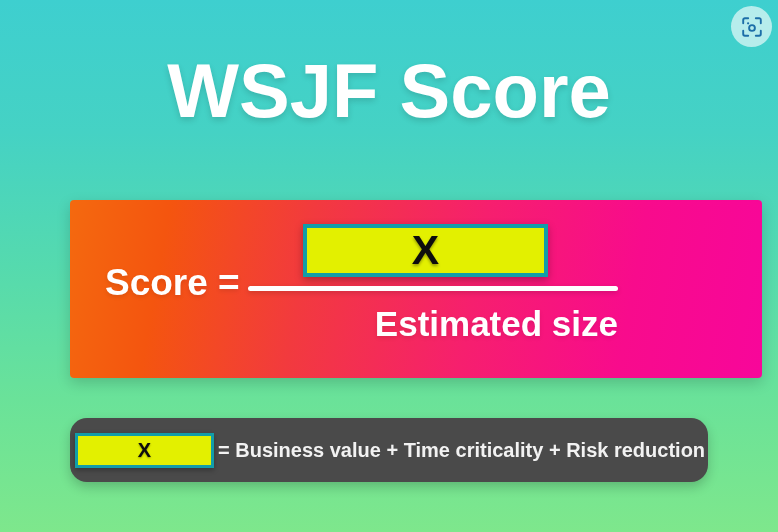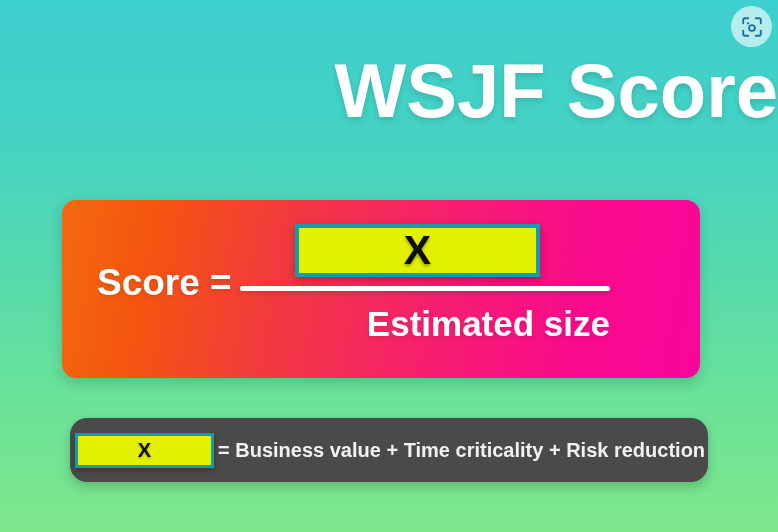--- a/index.html
+++ b/index.html
@@ -36,38 +36,38 @@
     cursor: pointer;
   }
   .scan-button svg { display: block; }
 
   
   .title {
     position: absolute;
     top: 48px;
     left: 0;
     width: 100%;
-    text-align: right;
+    text-align: center;
     color: #ffffff;
     font-size: 76px;
     font-weight: bold;
     letter-spacing: 0px;
     line-height: 86px;
     text-shadow: 0 3px 6px rgba(0,0,0,0.14);
     white-space: nowrap;
   }
 
   
   .formula-card {
     position: absolute;
-    left: 62px;
+    left: 70px;
     top: 200px;
-    width: 638px;
+    width: 692px;
     height: 178px;
-    border-radius: 14px;
+    border-radius: 4px;
     background: linear-gradient(100deg,
                 #F4690F 0%,
                 #F4550F 14%,
                 #F23A3E 34%,
                 #F61F6E 58%,
                 #F80B8C 80%,
                 #F8069A 100%);
     box-shadow: 0 5px 14px rgba(0,0,0,0.17);
     overflow: hidden;
   }

